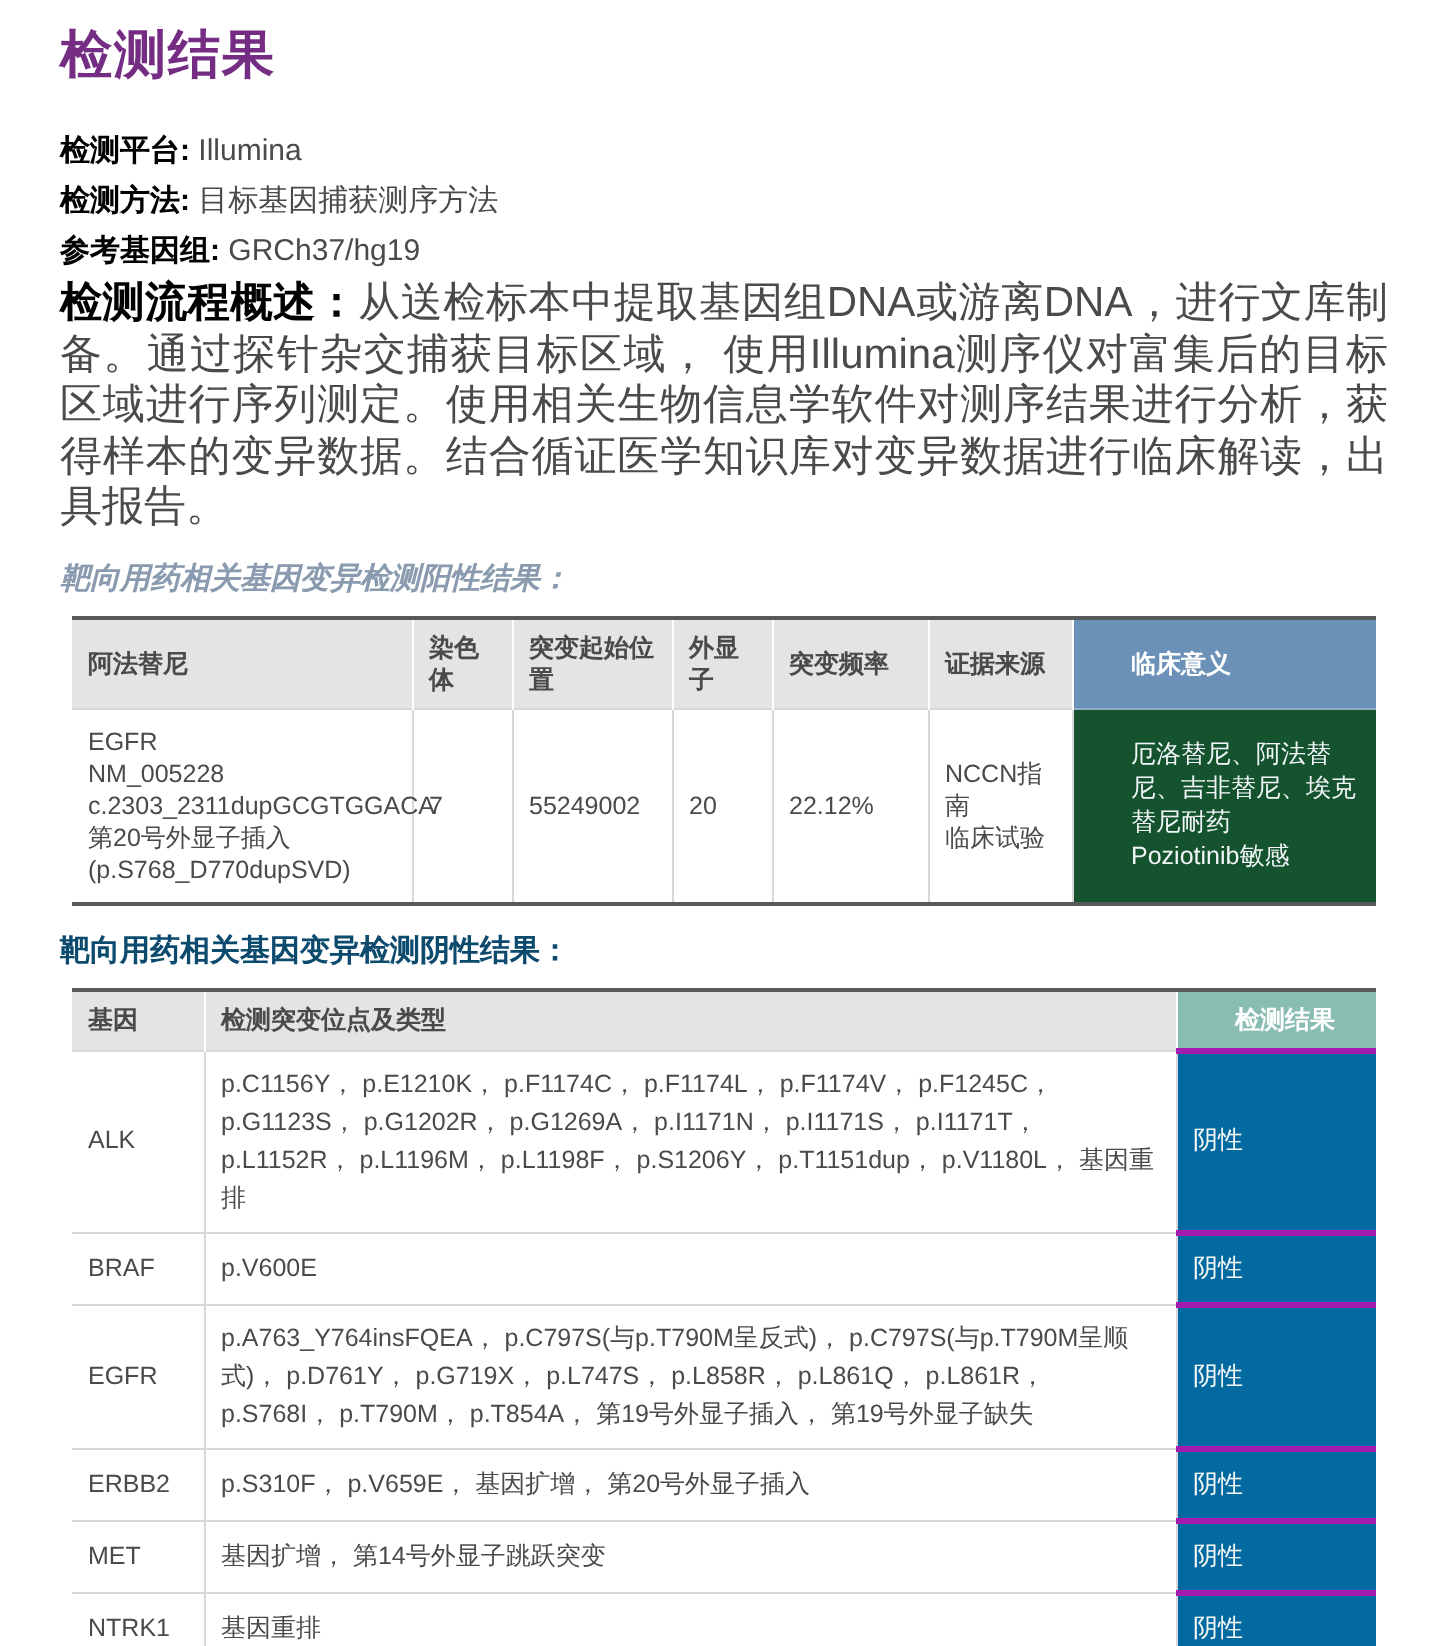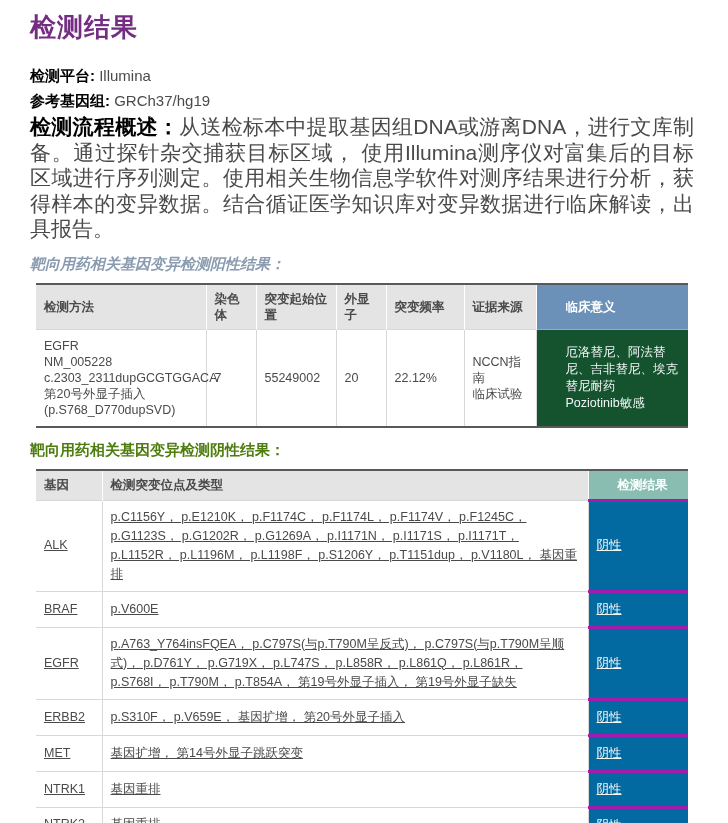--- a/index.html
+++ b/index.html
@@ -21,21 +21,21 @@
     margin: 2px 0 18px 0;
   }
 
   .meta-line { font-size: 15px; line-height: 25px; color: #4a4a4a; }
   .meta-label, .para-label { font-weight: bold; color: #000000; }
 
   .overview { font-size: 21px; line-height: 25.5px; margin-top: 1px; color: #4a4a4a; text-align: justify; }
 
   .section-heading { font-size: 15px; font-weight: bold; margin: 13px 0 9px 0; }
   .section-heading.positive { color: #8A9BB0; font-style: italic; }
-  .section-heading.negative { color: #4d7c0f; }
+  .section-heading.negative { color: #0c4a6e; }
 
   table {
     border-collapse: collapse;
     table-layout: fixed;
     width: 652px;
     margin-left: 6px;
     border-top: 2px solid #58595B;
     border-bottom: 2px solid #58595B;
     font-size: 12.5px;
   }
@@ -78,33 +78,37 @@
 
   
   .neg-table col.c-gene { width: 66px; }
   .neg-table col.c-res  { width: 100px; }
   .neg-table th.accent-teal {
     background: #8ABDB2; color: #ffffff; border-right: none;
   }
   .neg-table td.accent-teal {
     background: #0369a1; color: #F3F8F6; border-right: none; border-top: 3px solid #a21caf;
   }
-  .neg-table td { padding: 7px 8px; line-height: 19px; text-decoration: underline; }
+  .neg-table td { padding: 7px 8px; line-height: 19px; }
   .neg-table td.gene-cell { color: #4a4a4a; }
 </style>
 </head>
 <body>
 
 <div class="page">
 
   <h1 class="page-title">检测结果</h1>
 
   <div class="meta-line">
     <span class="meta-label">检测平台:</span>
     <span>Illumina</span>
+  </div>
+  <div class="meta-line">
+    <span class="meta-label">检测方法:</span>
+    <span>目标基因捕获测序方法</span>
   </div>
   <div class="meta-line">
     <span class="meta-label">参考基因组:</span>
     <span>GRCh37/hg19</span>
   </div>
 
   <p class="overview"><span class="para-label">检测流程概述：</span><span>从送检标本中提取基因组DNA或游离DNA，进行文库制备。通过探针杂交捕获目标区域， 使用Illumina测序仪对富集后的目标区域进行序列测定。使用相关生物信息学软件对测序结果进行分析，获得样本的变异数据。结合循证医学知识库对变异数据进行临床解读，出具报告。</span></p>
 
   <div class="section-heading positive">靶向用药相关基因变异检测阳性结果：</div>
 
@@ -113,21 +117,21 @@
       <col class="c-mut">
         <col class="c-chr">
         <col class="c-pos">
         <col class="c-exon">
         <col class="c-freq">
         <col class="c-evi">
         <col class="c-clin">
     </colgroup>
     <thead>
       <tr>
-        <th>检测方法</th>
+        <th>阿法替尼</th>
         <th>染色体</th>
         <th>突变起始位置</th>
         <th>外显子</th>
         <th>突变频率</th>
         <th>证据来源</th>
         <th class="accent-blue">临床意义</th>
       </tr>
     </thead>
     <tbody>
       <tr>

